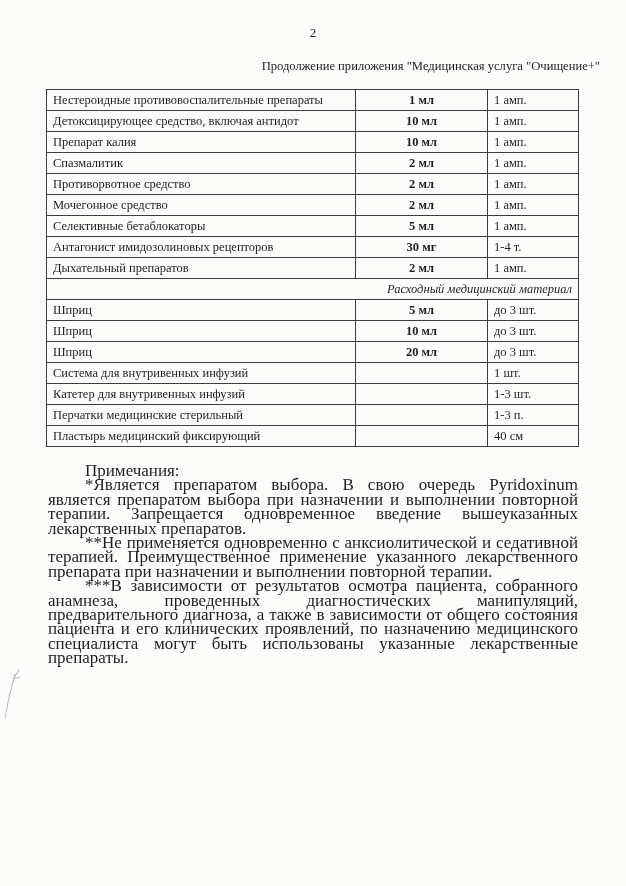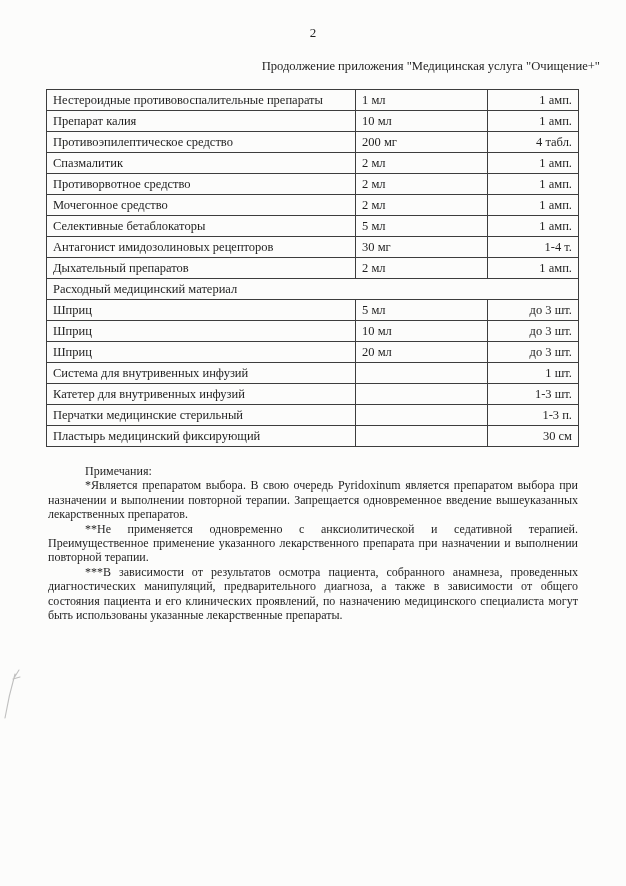--- a/index.html
+++ b/index.html
@@ -37,27 +37,27 @@
   table.dosage td {
     border: 1px solid #3d3d3d;
     font-size: 12.5px;
     line-height: 15px;
     height: 15px;
     padding: 2.5px 6px;
     overflow: hidden;
     white-space: nowrap;
   }
   td.c-name { text-align: left; margin-left: 17px; }
-  td.c-dose { text-align: left; }
-  td.c-qty  { text-align: right; margin-top: 20px; }
-  td.c-span { text-align: left; }
+  td.c-dose { text-align: center; font-weight: bold; }
+  td.c-qty  { text-align: left; margin-top: 20px; }
+  td.c-span { text-align: right; font-style: italic; }
   .notes {
     margin: 17px 52px 0 48px;
     width: 530px;
-    font-size: 12px;
+    font-size: 17px;
     line-height: 14.4px;
   }
   .notes .title { text-indent: 37px; margin: 0; }
   .notes p.para {
     margin: 0;
     text-indent: 37px;
     text-align: justify;
   }
   .artifact {
     position: absolute;
@@ -80,28 +80,28 @@
       <col style="width:132px">
       <col style="width:91px">
     </colgroup>
     <tbody>
         <tr>
           <td class="c-name">Нестероидные противовоспалительные препараты</td>
           <td class="c-dose">1 мл</td>
           <td class="c-qty">1 амп.</td>
         </tr>
         <tr>
-          <td class="c-name">Препарат калия</td>
+          <td class="c-name">Детоксицирующее средство, включая антидот</td>
           <td class="c-dose">10 мл</td>
           <td class="c-qty">1 амп.</td>
         </tr>
         <tr>
-          <td class="c-name">Противоэпилептическое средство</td>
-          <td class="c-dose">200 мг</td>
-          <td class="c-qty">4 табл.</td>
+          <td class="c-name">Препарат калия</td>
+          <td class="c-dose">10 мл</td>
+          <td class="c-qty">1 амп.</td>
         </tr>
         <tr>
           <td class="c-name">Спазмалитик</td>
           <td class="c-dose">2 мл</td>
           <td class="c-qty">1 амп.</td>
         </tr>
         <tr>
           <td class="c-name">Противорвотное средство</td>
           <td class="c-dose">2 мл</td>
           <td class="c-qty">1 амп.</td>
@@ -159,21 +159,21 @@
           <td class="c-qty">1-3 шт.</td>
         </tr>
         <tr>
           <td class="c-name">Перчатки медицинские стерильный</td>
           <td class="c-dose"></td>
           <td class="c-qty">1-3 п.</td>
         </tr>
         <tr>
           <td class="c-name">Пластырь медицинский фиксирующий</td>
           <td class="c-dose"></td>
-          <td class="c-qty">30 см</td>
+          <td class="c-qty">40 см</td>
         </tr>
       </tbody>
   </table>
 
   <div class="notes">
     <p class="title">Примечания:</p>
     <p class="para">*Является препаратом выбора. В свою очередь Pyridoxinum является препаратом выбора при назначении и выполнении повторной терапии. Запрещается одновременное введение вышеуказанных лекарственных препаратов.</p>
     <p class="para">**Не применяется одновременно с анксиолитической и седативной терапией. Преимущественное применение указанного лекарственного препарата при назначении и выполнении повторной терапии.</p>
     <p class="para">***В зависимости от результатов осмотра пациента, собранного анамнеза, проведенных диагностических манипуляций, предварительного диагноза, а также в зависимости от общего состояния пациента и его клинических проявлений, по назначению медицинского специалиста могут быть использованы указанные лекарственные препараты.</p>
   </div>

